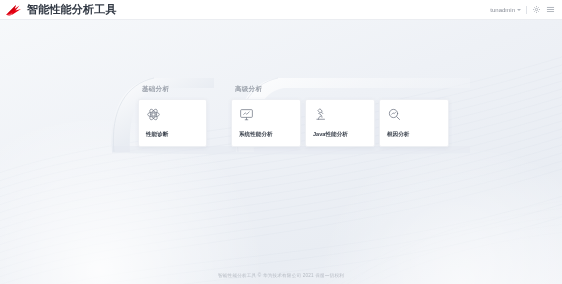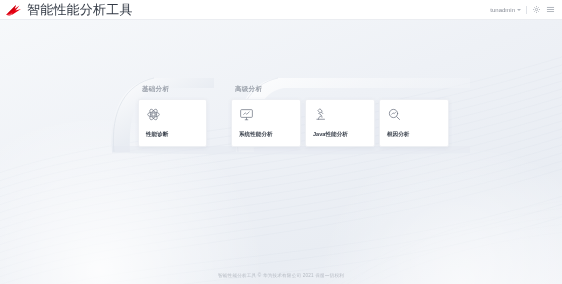--- a/index.html
+++ b/index.html
@@ -39,21 +39,21 @@
     border-bottom: 1px solid #ebedf1;
     display: flex; align-items: center;
     padding: 0 7px 0 5px;
   }
   .logo-mark {
     width: 17px; height: 13px;
     position: relative; flex: none;
     margin-right: 5px;
   }
   .app-title {
-    font-size: 13px; font-weight: normal; color: #333a45;
+    font-size: 11px; font-weight: bold; color: #333a45;
     letter-spacing: .2px;
     white-space: nowrap;
   }
   .header-right {
     margin-left: auto; display: flex; align-items: center; gap: 5px;
   }
   .user-box { display: flex; align-items: center; gap: 2px; }
   .user-name { font-size: 6px; color: #8a8f99; white-space: nowrap; }
   .caret {
     width: 0; height: 0; border-left: 2.2px solid transparent;

